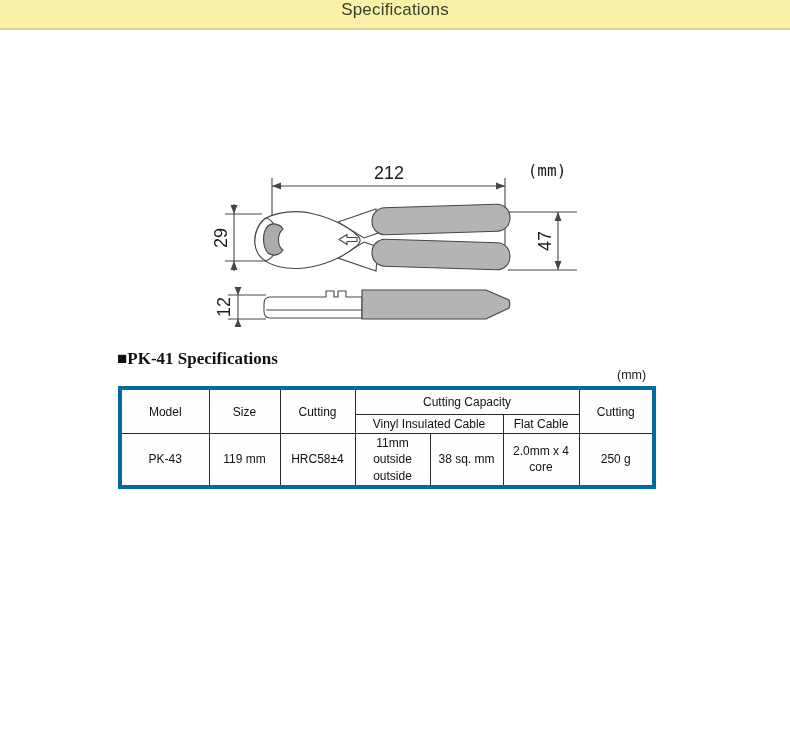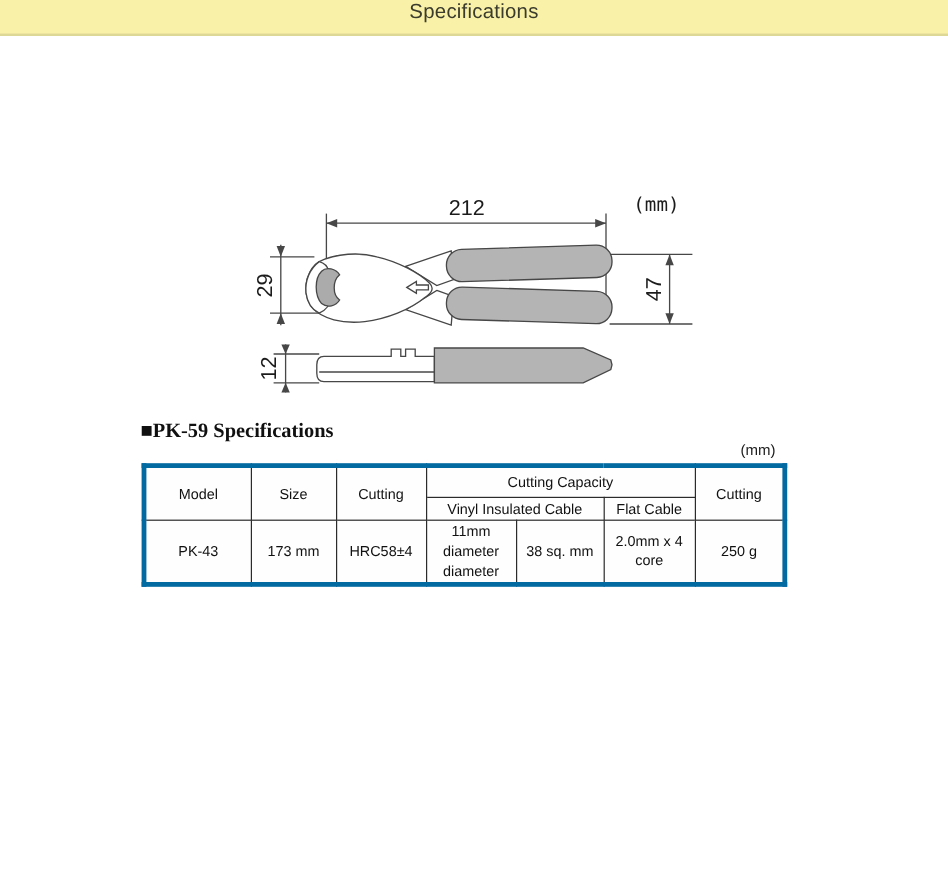--- a/index.html
+++ b/index.html
@@ -119,21 +119,21 @@
     </g>
   </g>
 
   <text class="dim-text" x="389" y="179" text-anchor="middle">212</text>
   <text class="unit-text" x="547" y="176" text-anchor="middle">(mm)</text>
   <text class="dim-text" x="221" y="238" text-anchor="middle" dominant-baseline="central" transform="rotate(-90 221 238)">29</text>
   <text class="dim-text" x="545" y="241" text-anchor="middle" dominant-baseline="central" transform="rotate(-90 545 241)">47</text>
   <text class="dim-text" x="224" y="307" text-anchor="middle" dominant-baseline="central" transform="rotate(-90 224 307)">12</text>
 </svg>
 
-<div class="section-heading">■PK-59 Specifications</div>
+<div class="section-heading">■PK-41 Specifications</div>
 
 <div class="table-unit-note">(mm)</div>
 
 <table class="spec">
   <colgroup>
     <col style="width:89px">
       <col style="width:71px">
       <col style="width:75px">
     <col style="width:75px">
       <col style="width:73px">
@@ -147,21 +147,21 @@
       <th rowspan="2">Cutting</th>
       <th colspan="3">Cutting Capacity</th>
       <th rowspan="2">Cutting</th>
     </tr>
     <tr class="hrow2">
       <th colspan="2">Vinyl Insulated Cable</th>
       <th>Flat Cable</th>
     </tr>
     <tr class="drow">
       <td>PK-43</td>
-      <td>173 mm</td>
+      <td>119 mm</td>
       <td>HRC58±4</td>
-      <td>11mm diameter diameter</td>
+      <td>11mm outside outside</td>
       <td>38 sq. mm</td>
       <td>2.0mm x 4 core</td>
       <td>250 g</td>
     </tr>
   </tbody>
 </table>
 
 </body></html>

